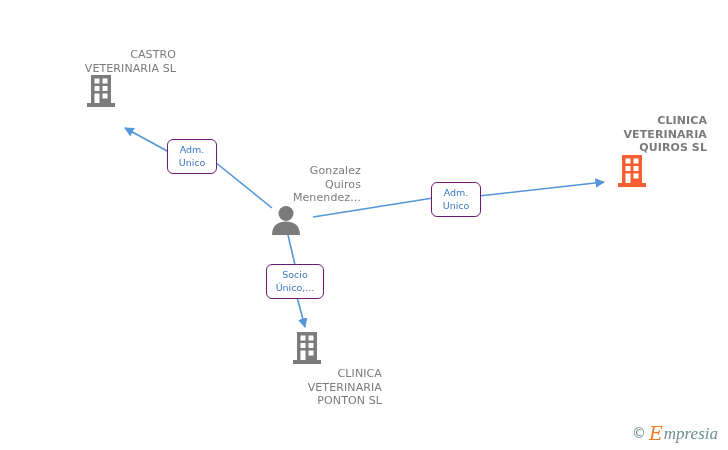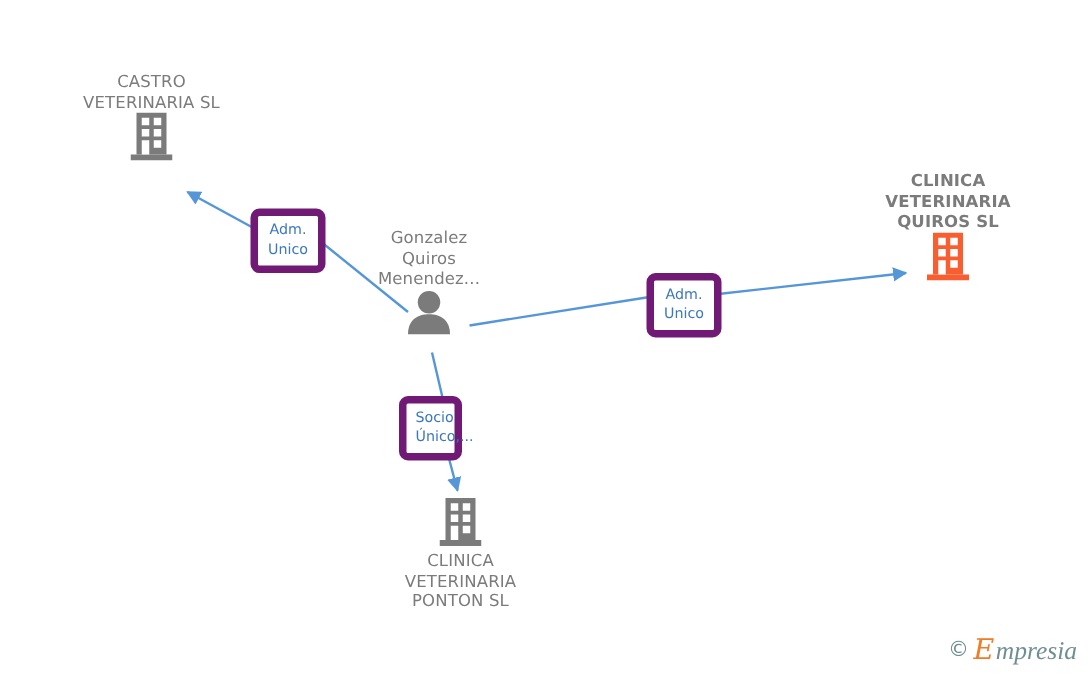--- a/index.html
+++ b/index.html
@@ -34,40 +34,41 @@
     margin-left: -75px;
     text-align: center;
     z-index: 3;
   }
   .node-label {
     font-size: 11px;
     line-height: 13.5px;
     color: #7b7b7b;
     letter-spacing: 0.1px;
     white-space: pre-line;
+    text-align: right;
   }
   .node-label.bold {
     font-weight: bold;
     color: #7b7b7b;
   }
   .node-label.below {
     margin-top: 3px;
   }
   .node-icon {
     display: block;
     margin: 0 auto;
   }
   .node-icon.company { width: 28px; height: 32px; }
   .node-icon.person  { width: 34px; height: 30px; }
 
   
   .edge-label {
     position: absolute;
     z-index: 4;
-    border: 5px solid #701a75;
+    border: 1px solid #701a75;
     border-radius: 6px;
     background: #ffffff;
     color: #3c78c0;
     font-size: 9.5px;
     line-height: 13px;
     text-align: center;
     padding: 3px 6px 4px 6px;
     white-space: pre-line;
     box-sizing: border-box;
   }
@@ -143,21 +144,21 @@
       <rect x="0" y="28" width="28" height="4" fill="#7b7b7b"></rect>
       <rect x="7.5" y="3.5" width="5" height="5" fill="#ffffff"></rect>
       <rect x="15.5" y="3.5" width="5" height="5" fill="#ffffff"></rect>
       <rect x="7.5" y="11" width="5" height="5" fill="#ffffff"></rect>
       <rect x="15.5" y="11" width="5" height="5" fill="#ffffff"></rect>
       <rect x="7.5" y="18.5" width="5" height="9.5" fill="#ffffff"></rect>
       <rect x="15.5" y="18.5" width="5" height="5" fill="#ffffff"></rect>
     </svg>
   </div>
 
-  <div class="node" style="left:286px; top:152px;">
+  <div class="node" style="left:286px; top:164px;">
     <div class="node-label">Gonzalez
 Quiros
 Menendez...</div>
     <svg class="node-icon person" viewBox="0 0 34 30" xmlns="http://www.w3.org/2000/svg">
       <circle cx="17" cy="8.5" r="7.5" fill="#7b7b7b"></circle>
       <path d="M 3 30 C 3 20 9.5 16.5 17 16.5 C 24.5 16.5 31 20 31 30 Z" fill="#7b7b7b"></path>
     </svg>
   </div>
 
   <div class="node" style="left:632px; top:114px;">
@@ -191,21 +192,21 @@
 VETERINARIA
 PONTON SL</div>
   </div>
 
   <div class="edge-label" style="left:167px; top:139px; width:50px;">Adm.
 Unico</div>
 
   <div class="edge-label" style="left:431px; top:182px; width:50px;">Adm.
 Unico</div>
 
-  <div class="edge-label" style="left:266px; top:264px; width:42px;">Socio
+  <div class="edge-label" style="left:266px; top:264px; width:58px;">Socio
 Único,...</div>
 
   <div id="watermark">
     <span class="copy">©</span>
     <span class="brand-e">E</span>
     <span class="brand-rest">mpresia</span>
   </div>
 
 </div>
 

